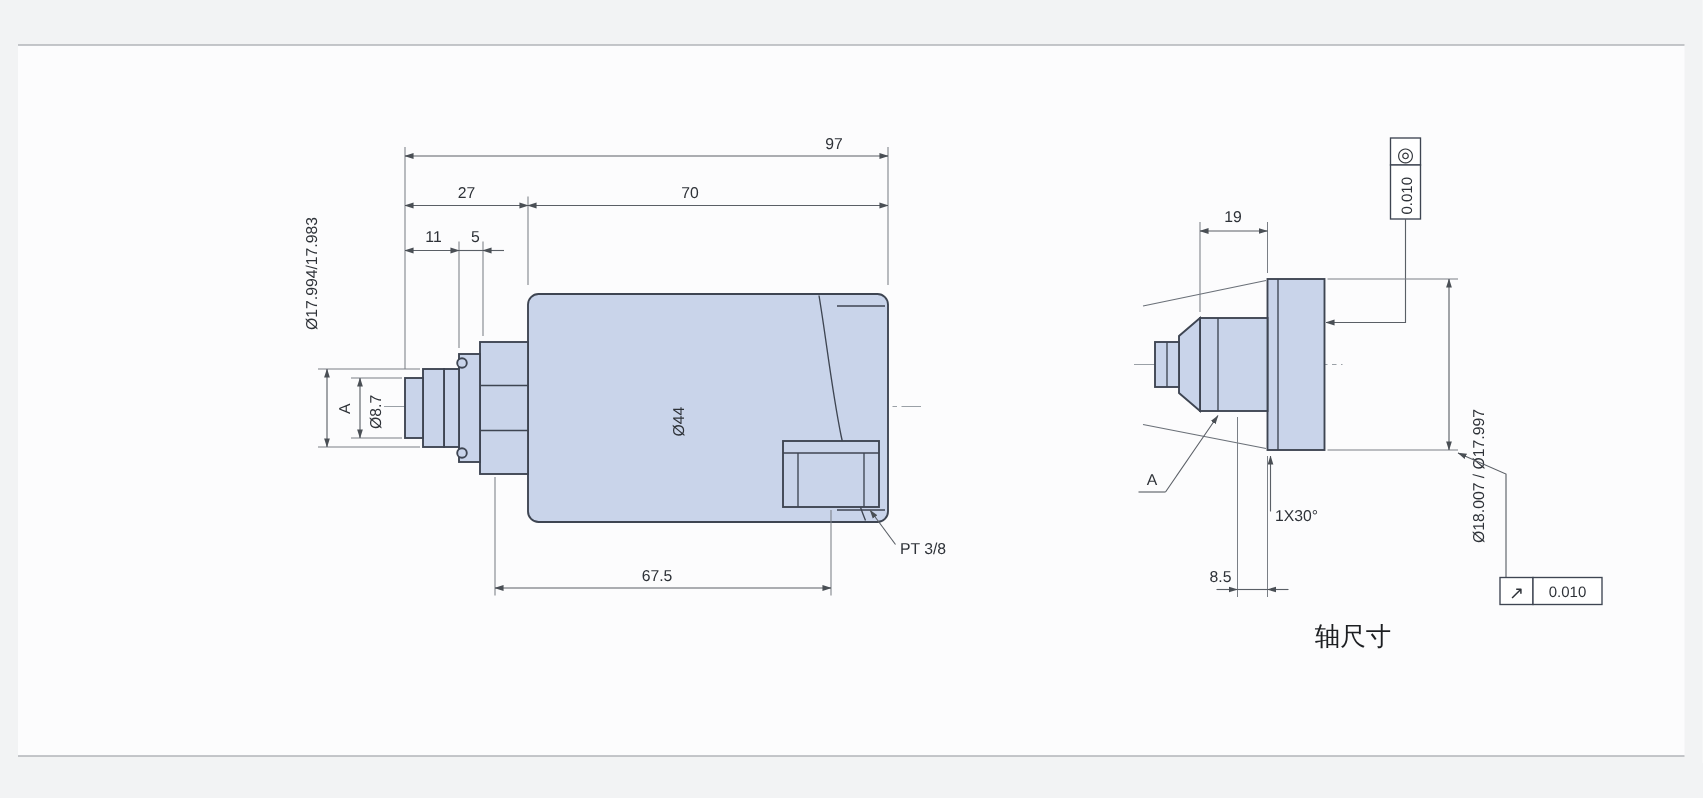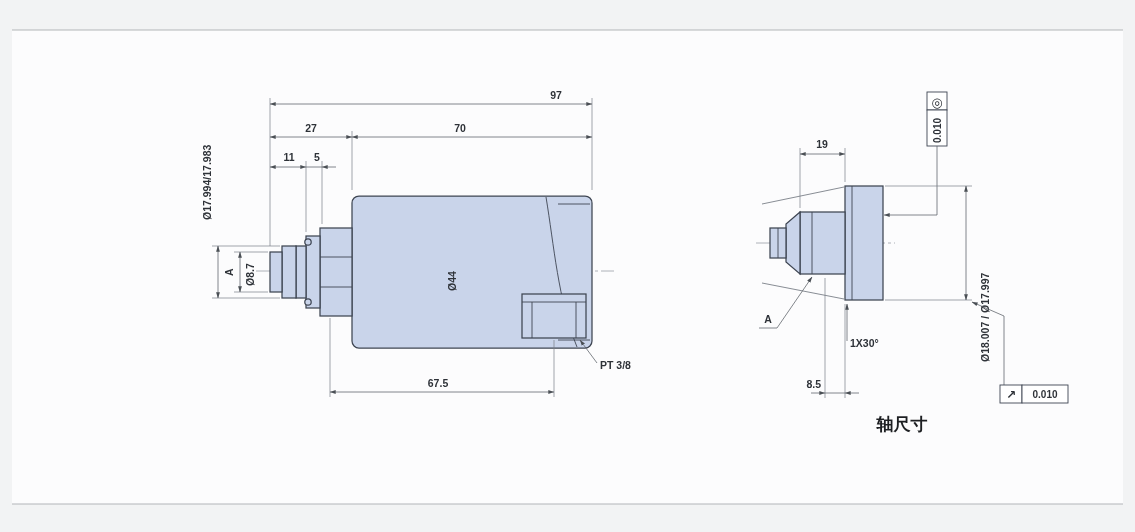--- a/index.html
+++ b/index.html
@@ -2,21 +2,21 @@
 <html><head>
 <meta charset="utf-8">
 <style>
   html,body{margin:0;padding:0;}
   body{
     width:1135px;height:532px;
     background:#f2f3f4;
     font-family:"Liberation Sans","DejaVu Sans",sans-serif;
     overflow:hidden;
   }
-  #stage{position:relative;width:1039px;height:532px;font-weight:bold;}
+  #stage{position:relative;width:1039px;height:532px;}
   svg{position:absolute;top:0;left:0;}
   svg text{
     font-family:"Liberation Sans","DejaVu Sans",sans-serif;
     font-size:10.5px;
     fill:#2e3238;
   }
   svg text.caption{
     font-family:"DejaVu Sans","Liberation Serif",sans-serif;
     font-size:17px;
     fill:#1d1f22;

